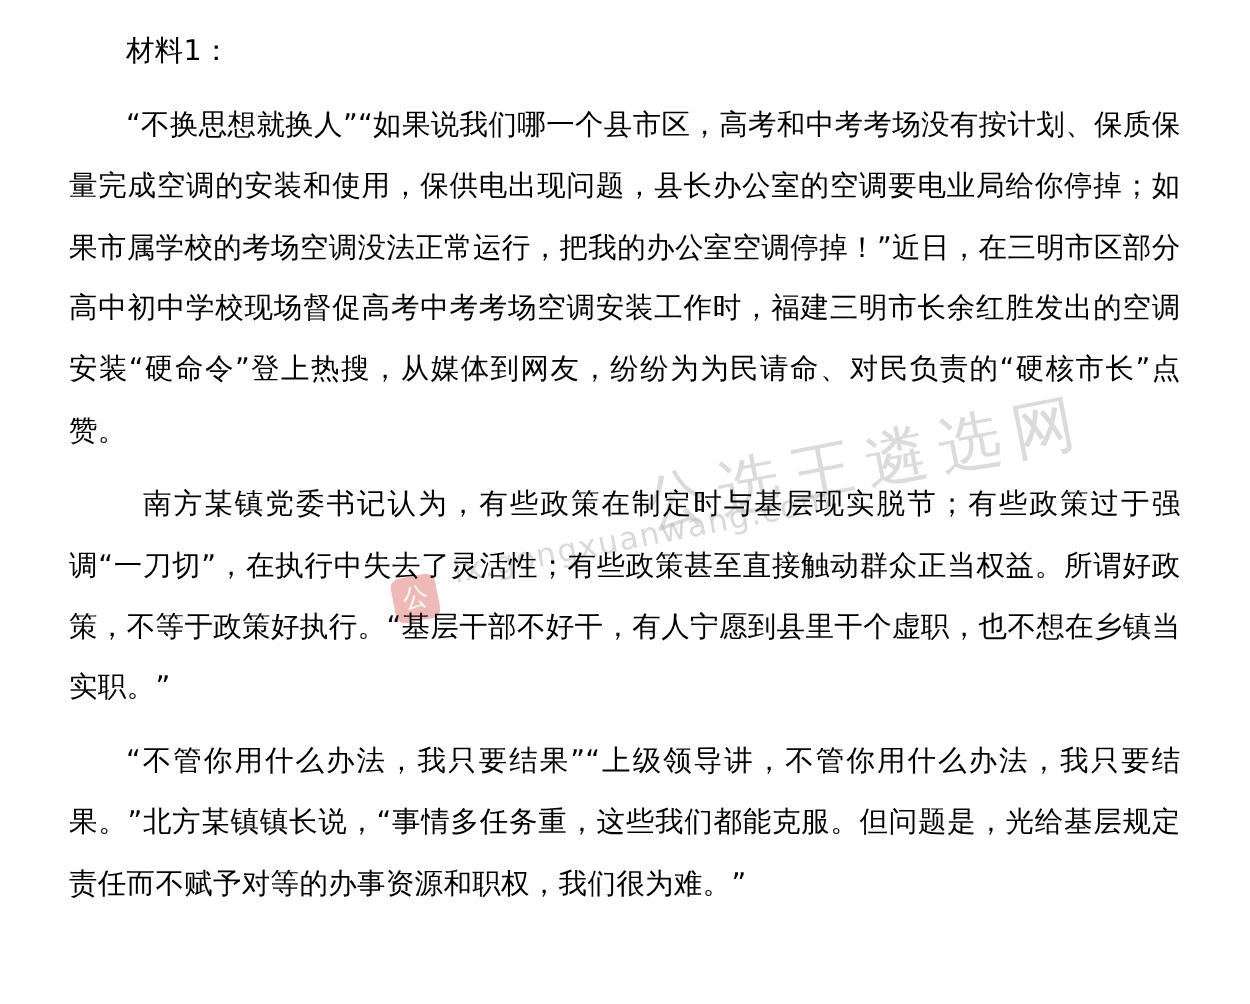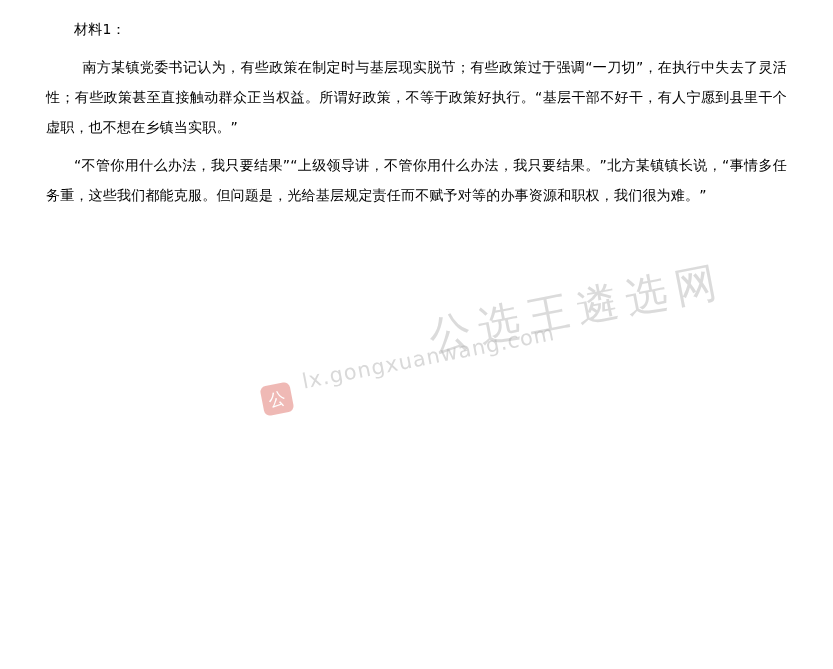--- a/index.html
+++ b/index.html
@@ -16,21 +16,21 @@
     overflow: hidden;
   }
   #page {
     position: relative;
     width: 833px;
     height: 669px;
     box-sizing: border-box;
     padding: 14px 46px 0 46px;
   }
   .para {
-    font-size: 14px;
+    font-size: 19px;
     line-height: 2.15;
     text-align: justify;
     text-justify: inter-ideograph;
     margin: 0 0 8px 0;
     letter-spacing: 0.2px;
     position: relative;
     z-index: 2;
   }
   .indent {
     text-indent: 2em;
@@ -91,17 +91,18 @@
 <div id="page">
 
   <div id="watermark">
     <div class="wm-logo">公</div>
     <div class="wm-text wm-main">公选王遴选网</div>
     <div class="wm-text wm-sub">lx.gongxuanwang.com</div>
   </div>
 
   <div id="content">
       <p class="para indent">材料1：</p>
+      <p class="para indent">“不换思想就换人”“如果说我们哪一个县市区，高考和中考考场没有按计划、保质保量完成空调的安装和使用，保供电出现问题，县长办公室的空调要电业局给你停掉；如果市属学校的考场空调没法正常运行，把我的办公室空调停掉！”近日，在三明市区部分高中初中学校现场督促高考中考考场空调安装工作时，福建三明市长余红胜发出的空调安装“硬命令”登上热搜，从媒体到网友，纷纷为为民请命、对民负责的“硬核市长”点赞。</p>
       <p class="para indent-wide">南方某镇党委书记认为，有些政策在制定时与基层现实脱节；有些政策过于强调“一刀切”，在执行中失去了灵活性；有些政策甚至直接触动群众正当权益。所谓好政策，不等于政策好执行。“基层干部不好干，有人宁愿到县里干个虚职，也不想在乡镇当实职。”</p>
       <p class="para indent">“不管你用什么办法，我只要结果”“上级领导讲，不管你用什么办法，我只要结果。”北方某镇镇长说，“事情多任务重，这些我们都能克服。但问题是，光给基层规定责任而不赋予对等的办事资源和职权，我们很为难。”</p>
     </div>
 
 </div>
 
 </body></html>

